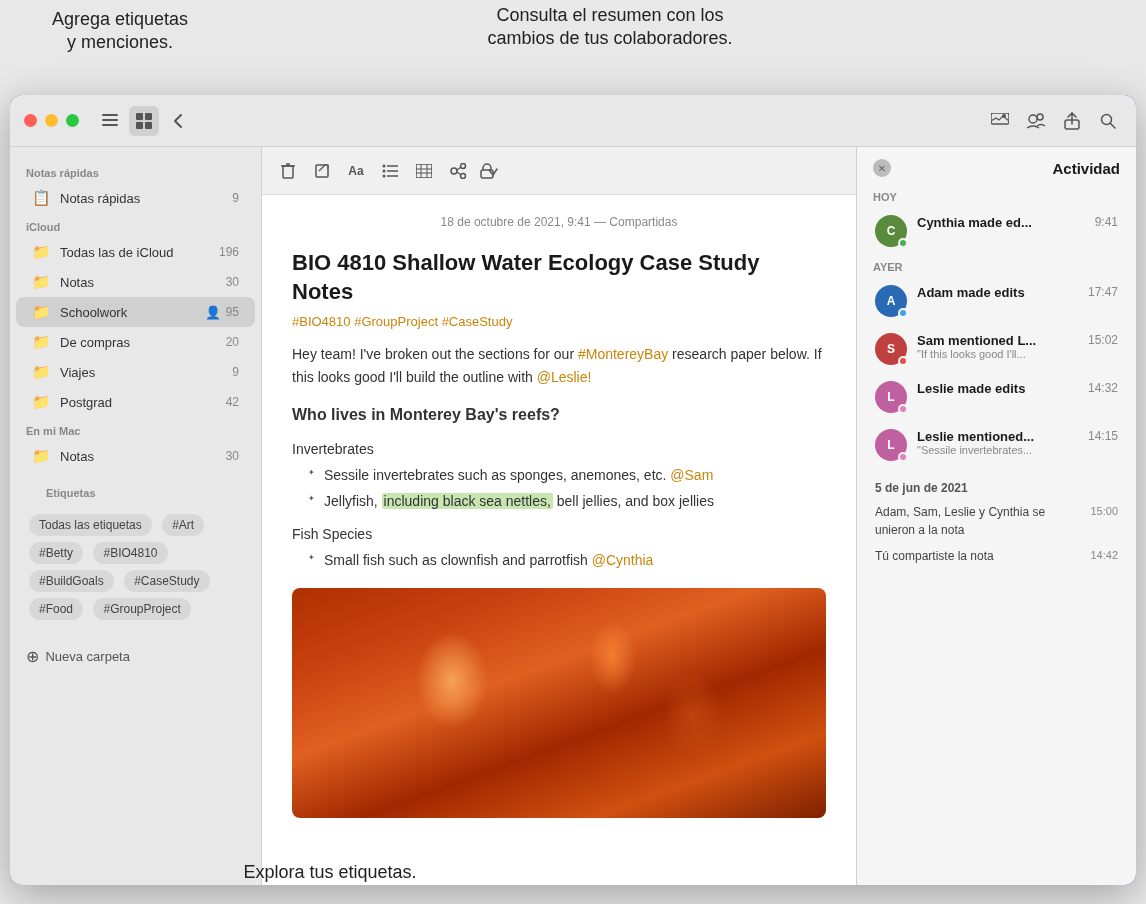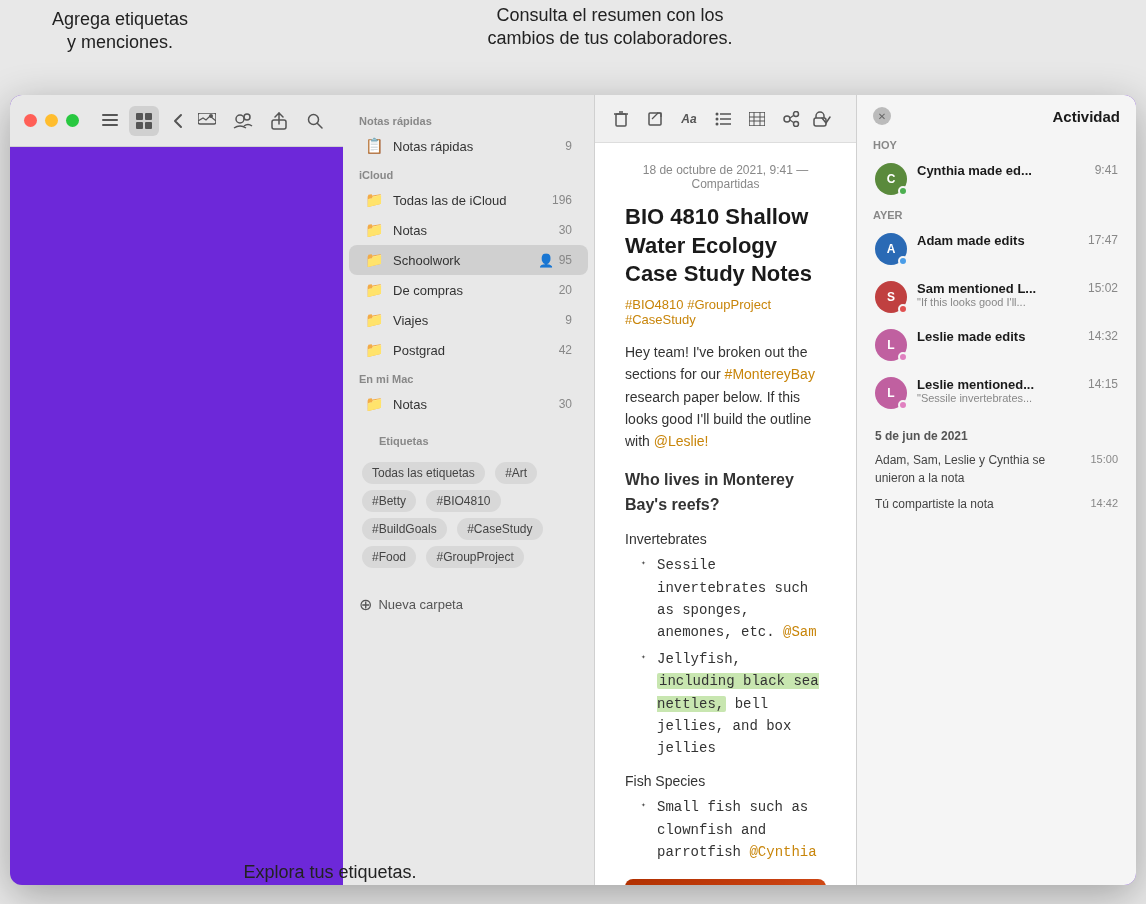--- a/index.html
+++ b/index.html
@@ -27,21 +27,21 @@
     .window {
       position: absolute;
       top: 95px;
       left: 10px;
       width: 1126px;
       height: 790px;
       background: #6d28d9;
       border-radius: 12px;
       box-shadow: 0 10px 40px rgba(0,0,0,0.3);
       display: flex;
-      flex-direction: row;
+      flex-direction: column;
       overflow: hidden;
     }
 
     
     .titlebar {
       height: 52px;
       background: #e8e8e8;
       display: flex;
       align-items: center;
       padding: 0 14px;
@@ -183,33 +183,32 @@
     .note-toolbar-icon {
       width: 28px;
       height: 28px;
       display: flex;
       align-items: center;
       justify-content: center;
       border-radius: 5px;
       cursor: pointer;
       color: #555;
       font-size: 14px;
-      font-style: italic;
     }
 
     .note-content {
       flex: 1;
       overflow-y: auto;
       padding: 20px 30px;
     }
     .note-meta {
       text-align: center;
       font-size: 12px;
       color: #888;
-      margin-bottom: 12px;
+      margin-bottom: 20px;
     }
     .note-title {
       font-size: 22px;
       font-weight: 700;
       color: #1a1a1a;
       margin-bottom: 8px;
       line-height: 1.3;
     }
     .note-tags {
       font-size: 13px;
@@ -227,21 +226,21 @@
       font-weight: 700;
       margin: 14px 0 6px;
     }
     .note-body h3 {
       font-size: 14px;
       font-weight: 400;
       margin: 10px 0 4px;
     }
     .mention { color: #c8850a; }
     .highlight { background: #c8e6b0; border-radius: 2px; padding: 0 2px; }
-    .bullet-list { list-style: none; padding-left: 16px; font-family: Liberation Mono, monospace; }
+    .bullet-list { list-style: none; padding-left: 16px; }
     .bullet-list li { position: relative; padding-left: 16px; margin-bottom: 4px; }
     .bullet-list li::before { content: '✦'; position: absolute; left: 0; font-size: 8px; top: 3px; color: #555; }
 
     .note-image {
       width: 100%;
       height: 230px;
       background: linear-gradient(135deg, #e87020 0%, #c04800 20%, #ff8c00 40%, #e05010 60%, #b03000 80%, #ff6020 100%);
       border-radius: 8px;
       margin-top: 16px;
       position: relative;

